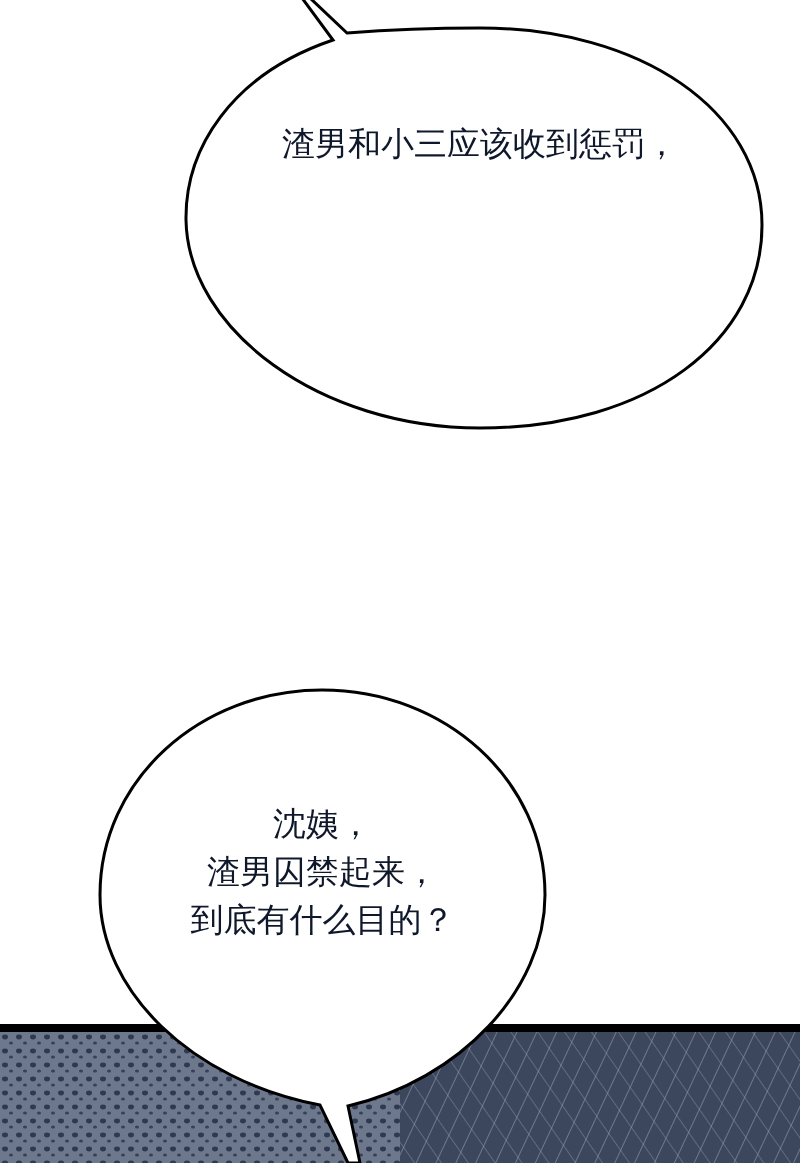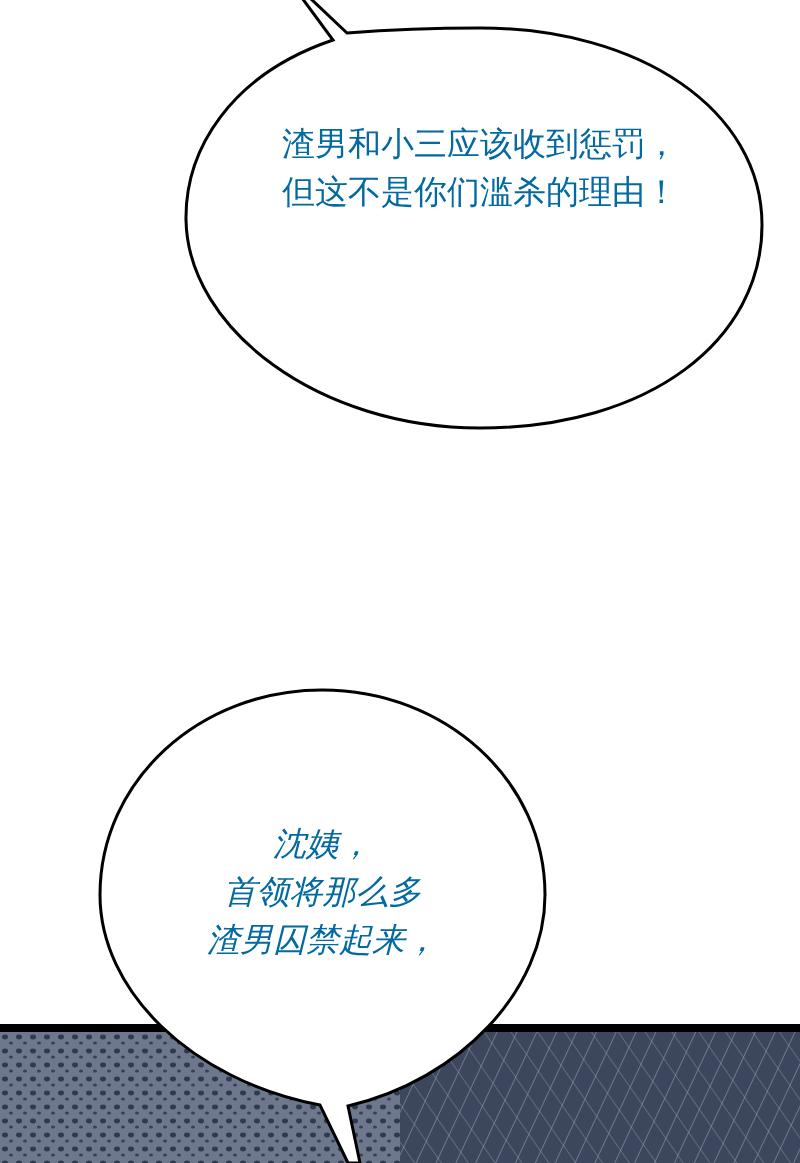--- a/index.html
+++ b/index.html
@@ -2,21 +2,21 @@
 <html><head>
 <meta charset="utf-8">
 <style>
   html, body { margin:0; padding:0; }
   body { width:800px; height:1163px; position:relative; overflow:hidden; background:#ffffff;
          font-family:"DejaVu Sans", sans-serif; }
   .panel-bottom { position:absolute; left:0; top:1024px; width:800px; height:139px;
          background:#4a5468; border-top:8px solid #000; box-sizing:border-box; overflow:hidden; }
   .texture { position:absolute; inset:0; }
   svg.bubbles { position:absolute; left:0; top:0; }
-  .text-block { position:absolute; text-align:center; color:#0369a1; font-size:33px; line-height:48px; }
+  .text-block { position:absolute; text-align:center; color:#0f172a; font-size:33px; line-height:48px; }
   .text-block div { white-space:pre; }
 </style>
 </head>
 <body>
 
 <div class="panel-bottom">
   <svg class="texture" width="800" height="139">
     <defs>
       <pattern id="dots" width="14" height="14" patternUnits="userSpaceOnUse">
         <rect width="14" height="14" fill="#6d788c"></rect>
@@ -54,20 +54,19 @@
              C 190 1080, 100 990, 100 895
              C 100 780, 200 690, 322 690
              C 445 690, 545 780, 545 895
              C 545 990, 460 1080, 348 1106
              L 360 1163 L 348 1163 Z" fill="#ffffff" stroke="#000" stroke-width="3" stroke-linejoin="miter"></path>
   </g>
 </svg>
 
 <div class="text-block" style="left:200px; top:120px; width:560px;">
   <div>渣男和小三应该收到惩罚，</div>
-  <div>但这不是你们滥杀的理由！</div>
 </div>
 
-<div class="text-block" style="left:150px; top:820px; width:345px;font-style:italic;">
+<div class="text-block" style="left:150px; top:800px; width:345px;">
   <div>沈姨，</div>
-  <div>首领将那么多</div>
   <div>渣男囚禁起来，</div>
+  <div>到底有什么目的？</div>
 </div>
 
 </body></html>

